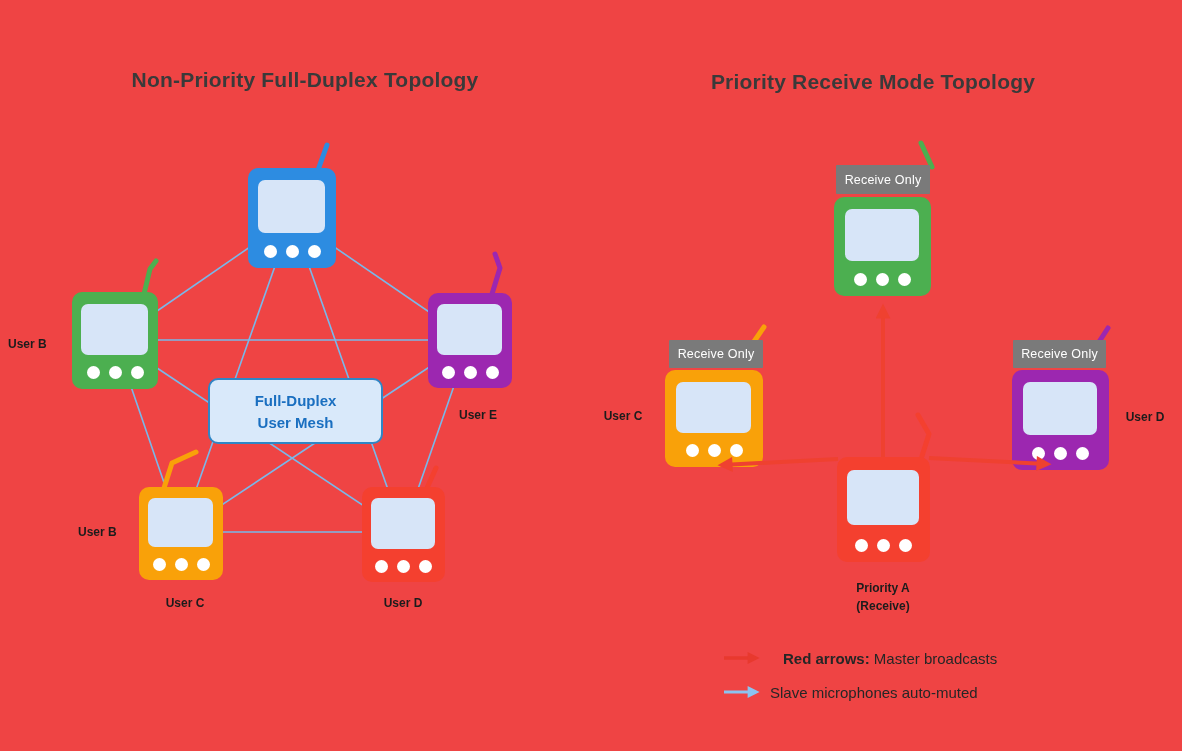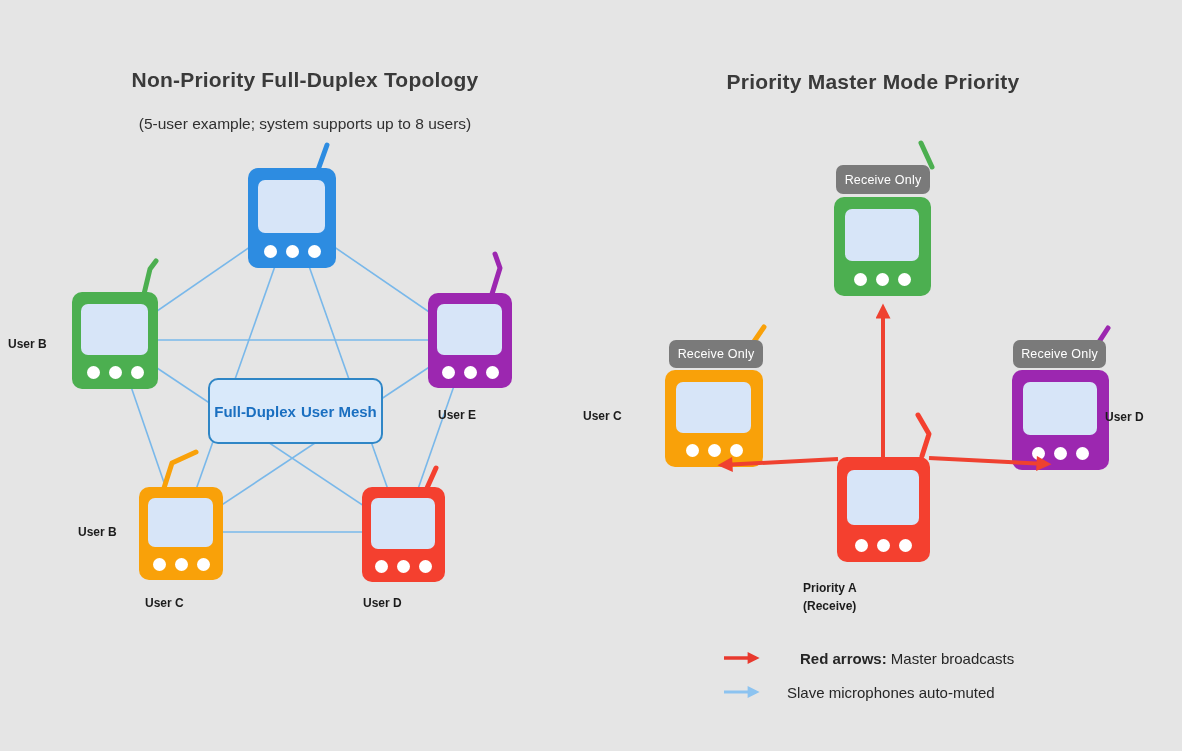--- a/index.html
+++ b/index.html
@@ -1,18 +1,18 @@
 <!DOCTYPE html>
 <html><head>
 <meta charset="utf-8">
 <style>
   html,body{margin:0;padding:0;background:#fdfdfe;}
   .canvas{
     position:relative;width:1182px;height:751px;overflow:hidden;
-    background:#e5e5e5;
+    background:#ef4444;
     font-family:"Liberation Sans","DejaVu Sans",sans-serif;
     color:#1f1f1f;
   }
   .layer{position:absolute;left:0;top:0;pointer-events:none;}
   .base-layer{z-index:1;}
   .arrow-layer{z-index:6;}
 
   .diagram-title{
     position:absolute;z-index:3;text-align:center;
     font-size:21px;font-weight:700;color:#3a3a3a;letter-spacing:.2px;
@@ -30,38 +30,38 @@
   .device .dots{
     position:absolute;left:0;right:0;bottom:10%;
     display:flex;justify-content:center;gap:9px;
   }
   .device .dot{width:13px;height:13px;border-radius:50%;background:#ffffff;}
 
   .node-label{
     position:absolute;z-index:3;font-size:12px;font-weight:600;color:#1c1c1c;
     line-height:18px;
   }
-  .center-label{text-align:left;}
+  .center-label{text-align:center;}
 
   .mesh-box{
     position:absolute;z-index:3;left:208px;top:378px;width:175px;height:66px;
     background:#D9E9FA;border:2.5px solid #2F86C6;border-radius:10px;
-    display:flex;align-items:center;justify-content:center;
+    display:flex;flex-direction:column;align-items:center;justify-content:center;
     gap:5px;box-sizing:border-box;
     font-size:15px;font-weight:700;color:#1A6FC0;
   }
 
   .badge{
     position:absolute;z-index:4;background:#7A7A7A;color:#ffffff;
-    border-radius:7px;display:flex;align-items:center;justify-content:center;
+    border-radius:1px;display:flex;align-items:center;justify-content:center;
     font-size:12.5px;font-weight:400;letter-spacing:.2px;
   }
 
   .legend-row{position:absolute;z-index:3;display:flex;align-items:center;}
-  .legend-text{font-size:15px;color:#262626;margin-left:17px;}
+  .legend-text{font-size:15px;color:#262626;}
   .legend-text b{font-weight:700;}
 </style>
 </head>
 <body>
 
 <div class="canvas">
 
   <svg class="layer base-layer" width="1182" height="751" viewBox="0 0 1182 751">
     <g stroke="#79B8EA" stroke-width="1.6">
       <line x1="292" y1="218" x2="115" y2="340"></line>
@@ -82,21 +82,20 @@
       <polyline points="164,488 172,463 196,452" stroke="#F9A109"></polyline>
       <polyline points="427,488 436,468" stroke="#F4402F"></polyline>
       <polyline points="932,167 921,143" stroke="#4CAF50"></polyline>
       <polyline points="753,343 764,327" stroke="#F9A109"></polyline>
       <polyline points="1097,345 1108,328" stroke="#9C27B0"></polyline>
       <polyline points="918,415 929,434 922,456" stroke="#F4402F"></polyline>
     </g>
   </svg>
 
   <div class="diagram-title" style="left:60px;top:68px;width:490px;">Non-Priority Full-Duplex Topology</div>
-  <div class="diagram-subtitle" style="left:60px;top:115px;width:490px;">(5-user example; system supports up to 8 users)</div>
 
   <div class="device" style="left:248px;top:168px;width:88px;height:100px;background:#2D8CE1;">
     <div class="screen"></div>
     <div class="dots">
         <span class="dot"></span>
         <span class="dot"></span>
         <span class="dot"></span>
       </div>
   </div>
   <div class="device" style="left:72px;top:292px;width:86px;height:97px;background:#4CAF50;">
@@ -136,21 +135,21 @@
     <div>Full-Duplex</div>
     <div>User Mesh</div>
   </div>
 
   <div class="node-label" style="left:8px;top:335px;width:52px;">User B</div>
   <div class="node-label" style="left:78px;top:523px;width:52px;">User B</div>
   <div class="node-label center-label" style="left:145px;top:594px;width:80px;">User C</div>
   <div class="node-label center-label" style="left:363px;top:594px;width:80px;">User D</div>
   <div class="node-label center-label" style="left:438px;top:406px;width:80px;">User E</div>
 
-  <div class="diagram-title" style="left:658px;top:70px;width:430px;">Priority Master Mode Priority</div>
+  <div class="diagram-title" style="left:658px;top:70px;width:430px;">Priority Receive Mode Topology</div>
 
   <div class="device" style="left:834px;top:197px;width:97px;height:99px;background:#4CAF50;">
     <div class="screen"></div>
     <div class="dots">
         <span class="dot"></span>
         <span class="dot"></span>
         <span class="dot"></span>
       </div>
   </div>
   <div class="device" style="left:665px;top:370px;width:98px;height:97px;background:#F9A109;">

